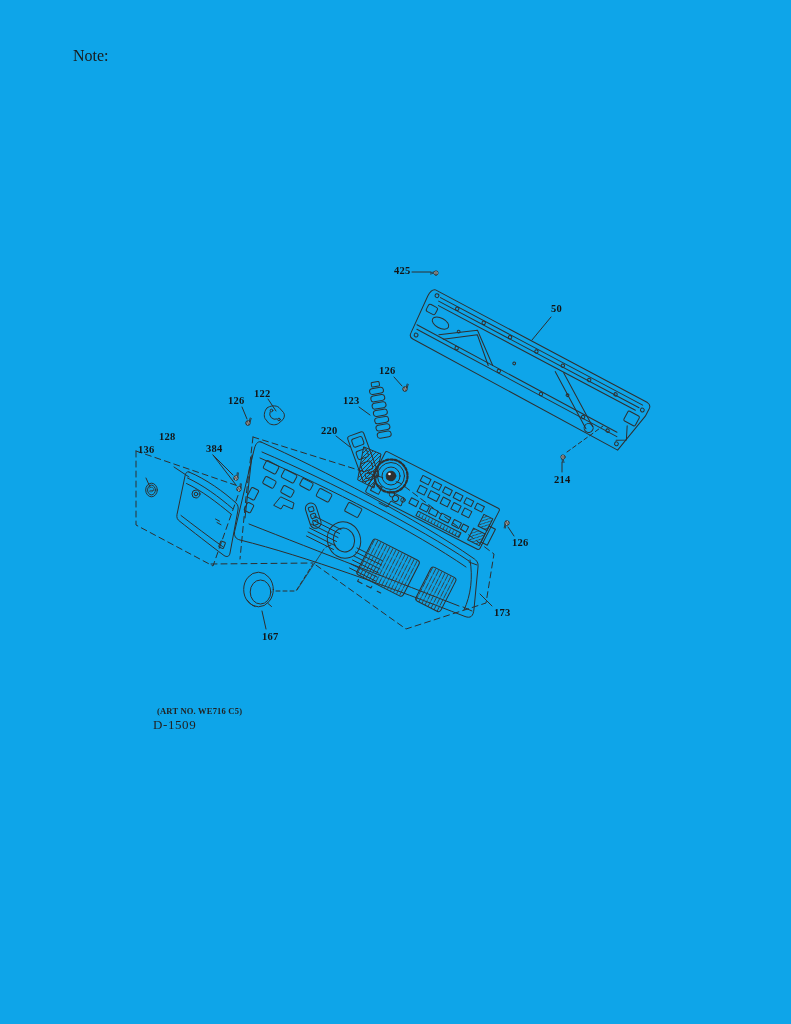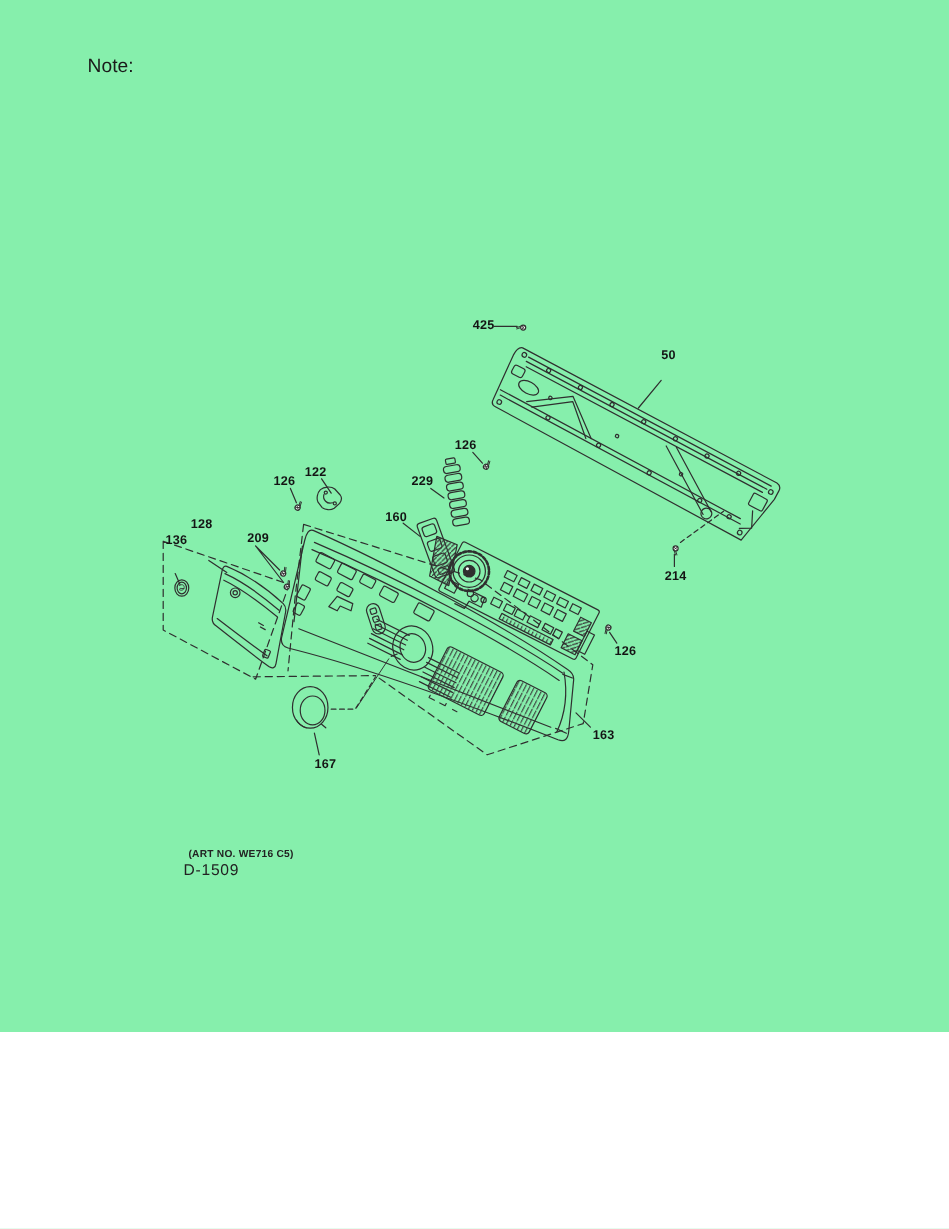--- a/index.html
+++ b/index.html
@@ -1,20 +1,20 @@
 <!DOCTYPE html>
 <html><head>
 <meta charset="utf-8">
 <style>
   html,body{margin:0;padding:0;background:#ffffff;}
   .page{
     position:relative;
-    width:791px;height:860px;
-    background:#86efac;
-    font-family:Liberation Sans, sans-serif;
+    width:791px;height:1024px;
+    background:#0ea5e9;
+    font-family:Liberation Serif, serif;
     color:#161616;
     overflow:hidden;
   }
   .note{
     position:absolute;left:73px;top:45px;
     font-size:16px;line-height:22.4px;
     color:#1a1a1a;white-space:nowrap;
   }
   .artwork{position:absolute;left:0;top:0;}
   .callout{
@@ -252,30 +252,30 @@
         <use href="#screw" transform="translate(248,423) rotate(215)"></use>
         <use href="#screw" transform="translate(236,478) rotate(205)"></use>
         <use href="#screw" transform="translate(239,489) rotate(205)"></use>
         <use href="#screw" transform="translate(563,457) rotate(0)"></use>
         <use href="#screw" transform="translate(507,523) rotate(30)"></use>
       </g>
     </g>
   </svg>
 
   <div class="callout" style="left:394px;top:265px">425</div>
-  <div class="callout" style="left:551px;top:290px">50</div>
+  <div class="callout" style="left:551px;top:303px">50</div>
   <div class="callout" style="left:379px;top:365px">126</div>
   <div class="callout" style="left:254px;top:388px">122</div>
   <div class="callout" style="left:228px;top:395px">126</div>
-  <div class="callout" style="left:343px;top:395px">229</div>
-  <div class="callout" style="left:321px;top:425px">160</div>
-  <div class="callout" style="left:206px;top:443px">209</div>
+  <div class="callout" style="left:343px;top:395px">123</div>
+  <div class="callout" style="left:321px;top:425px">220</div>
+  <div class="callout" style="left:206px;top:443px">384</div>
   <div class="callout" style="left:159px;top:431px">128</div>
   <div class="callout" style="left:138px;top:444px">136</div>
   <div class="callout" style="left:554px;top:474px">214</div>
   <div class="callout" style="left:512px;top:537px">126</div>
-  <div class="callout" style="left:494px;top:607px">163</div>
+  <div class="callout" style="left:494px;top:607px">173</div>
   <div class="callout" style="left:262px;top:631px">167</div>
 
   <div class="artno">(ART NO. WE716 C5)</div>
   <div class="dno">D-1509</div>
 
 </div>
 
 </body></html>

